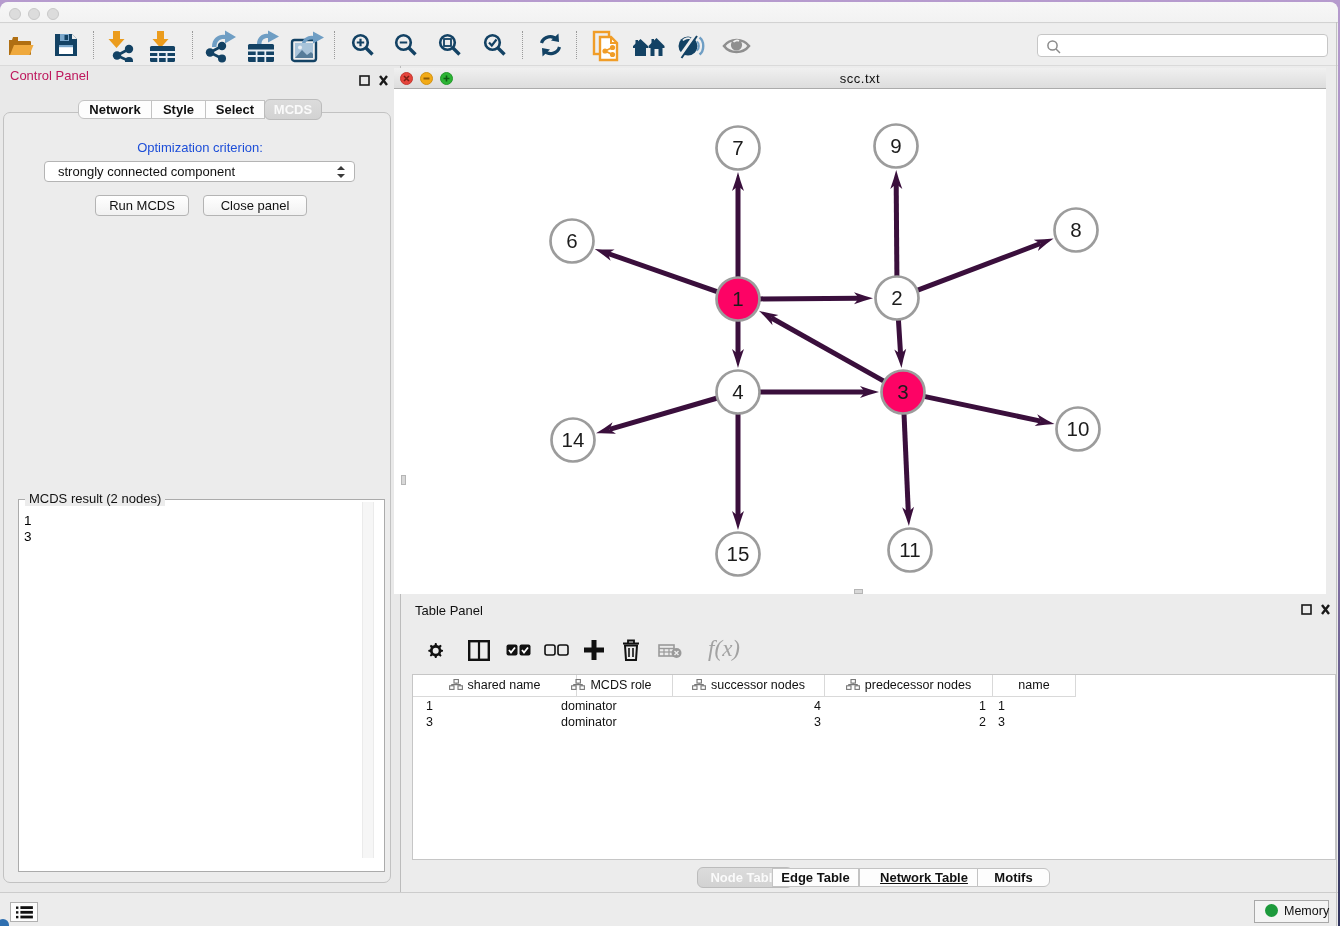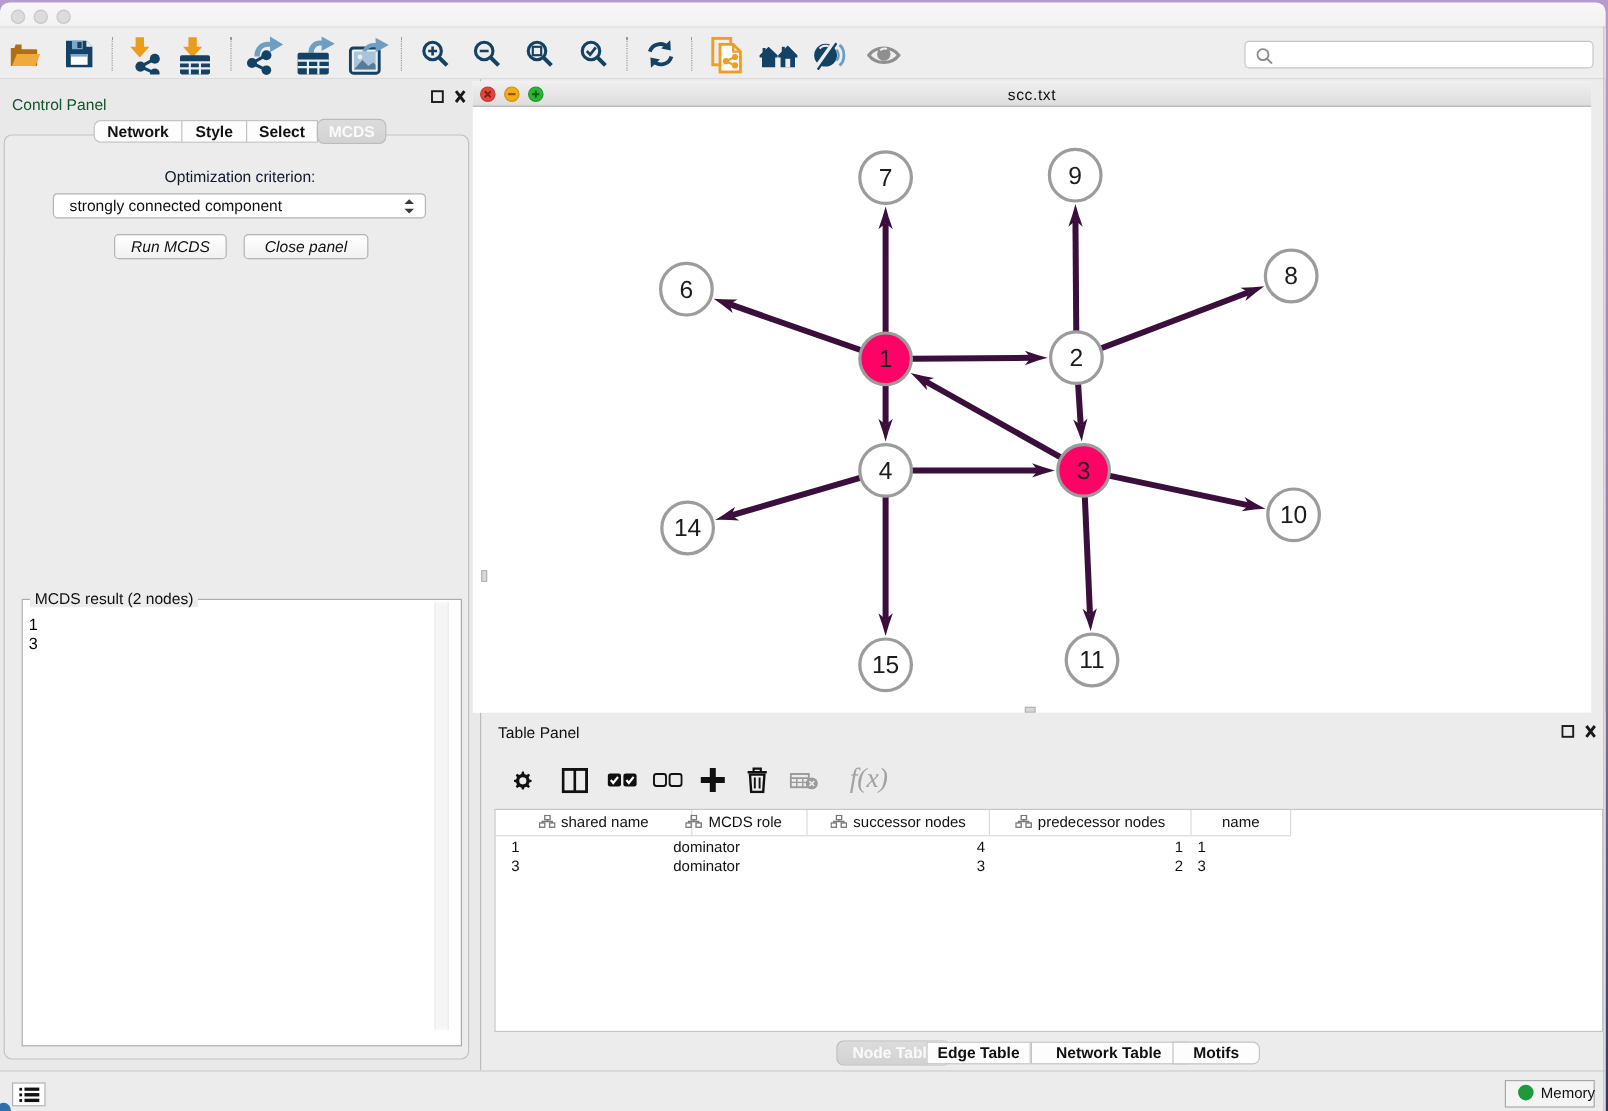--- a/index.html
+++ b/index.html
@@ -10,27 +10,27 @@
 #titlebar { position:absolute; left:0; top:0; width:100%; height:21px; background:linear-gradient(180deg,#f7f7f7,#f2f2f2); border-bottom:1px solid #d2d2d2; border-radius:8px 8px 0 0; }
 .tl { position:absolute; top:6px; width:12px; height:12px; border-radius:50%; background:#dcdcdc; border:1px solid #c8c8c8; }
 #titlebar .t1{left:9px;} #titlebar .t2{left:28px;} #titlebar .t3{left:47px;}
 #wtitle { position:absolute; top:4px; left:0; width:100%; text-align:center; font-size:13px; color:#9c9c9c; }
 
 #toolbar { position:absolute; left:0; top:22px; width:100%; height:42px; background:#eeeeee; border-bottom:1px solid #dadada; }
 .tbsep { position:absolute; top:7px; height:28px; width:1px; border-left:1px dotted #9a9a9a; }
 #search { position:absolute; left:1037px; top:10px; width:291px; height:23px; background:#fff; border:1px solid #c6c6c6; border-radius:4px; }
 
 #cpanel { position:absolute; left:0; top:64px; width:401px; height:826px; background:#e9e9e9; border-right:1px solid #bcbcbc; }
-#cphead { position:absolute; left:10px; top:14px; font-size:13px; color:#14532d; }
+#cphead { position:absolute; left:10px; top:2px; font-size:13px; color:#be185d; }
 #cpinner { position:absolute; left:3px; top:46px; width:388px; height:771px; background:#ececec; border:1px solid #c2c2c2; border-radius:7px; }
 .tabseg { position:absolute; top:0; height:19px; background:#fdfdfd; border:1px solid #c3c3c3; color:#111; text-align:center; line-height:18px; white-space:nowrap; font-weight:700; font-size:13px; }
 
-#optlabel { position:absolute; left:0; top:74px; width:400px; text-align:center; font-size:13px; color:#0f172a; }
+#optlabel { position:absolute; left:0; top:74px; width:400px; text-align:center; font-size:13px; color:#1d4ed8; }
 #combo { position:absolute; left:44px; top:95px; width:311px; height:21px; background:#fff; border:1px solid #b4b4b4; border-radius:4px; font-size:13px; color:#111; line-height:19px; padding-left:13px; }
-.btn { position:absolute; top:129px; height:21px; background:linear-gradient(180deg,#ffffff,#f1f1f1); border:1px solid #b4b4b4; border-radius:4px; font-size:13px; color:#111; text-align:center; line-height:19px;font-style:italic; }
+.btn { position:absolute; top:129px; height:21px; background:linear-gradient(180deg,#ffffff,#f1f1f1); border:1px solid #b4b4b4; border-radius:4px; font-size:13px; color:#111; text-align:center; line-height:19px; }
 
 #mcdsbox { position:absolute; left:18px; top:433px; width:367px; height:373px; background:#fff; border:1px solid #ababab;padding-left:20px; }
 #mcdstitle { position:absolute; left:6px; top:-9px; background:#ececec; padding:0 4px; font-size:13px; color:#111; }
 #mcdstrack { position:absolute; right:10px; top:2px; width:12px; height:356px; background:#f6f6f6; border-left:1px solid #ebebeb; border-right:1px solid #ebebeb; }
 
 #netwin { position:absolute; left:394px; top:66px; width:932px; height:526px; background:#fff; }
 #nettitle { position:absolute; left:0; top:0; width:100%; height:21px; background:linear-gradient(180deg,#f0f0f0,#dddddd); border-bottom:1px solid #ababab; }
 #netname { position:absolute; top:3px; left:0; width:100%; text-align:center; font-size:13px; color:#111; letter-spacing:0.5px; }
 .mtl { position:absolute; top:4px; width:13px; height:13px; border-radius:50%; }
 
@@ -363,21 +363,21 @@
       <div class="trow" style="left:585px;top:23px;">1</div>
       <div class="trow" style="left:13px;top:39px;">3</div>
       <div class="trow" style="left:148px;top:39px;">dominator</div>
       <div class="trow" style="left:260px;top:39px;width:148px;text-align:right;">3</div>
       <div class="trow" style="left:412px;top:39px;width:161px;text-align:right;">2</div>
       <div class="trow" style="left:585px;top:39px;">3</div>
     </div>
     <div id="ttabs">
       <div class="tabseg" style="left:291px;top:273px;width:96px;height:21px;line-height:20px;border-radius:6px;background:linear-gradient(180deg,#dcdcdc,#d2d2d2);color:#fafafa;border-color:#bcbcbc;">Node Table</div>
       <div class="tabseg" style="left:366px;top:274px;width:87px;">Edge Table</div>
-      <div class="tabseg" style="left:453px;top:274px;width:130px;">Network Table</div>
+      <div class="tabseg" style="left:453px;top:274px;width:130px;text-decoration:underline;">Network Table</div>
       <div class="tabseg" style="left:571px;top:274px;width:73px;border-radius:0 6px 6px 0;">Motifs</div>
     </div>
   </div>
   <div id="statusbar">
     <div id="listbtn">
         <svg style="position:absolute;left:5px;top:3px;" width="17" height="13" viewBox="0 0 17 13">
           <g fill="#111">
             <rect x="0" y="0.5" width="2.4" height="2.4"></rect>
             <rect x="0" y="5.2" width="2.4" height="2.4"></rect>
             <rect x="0" y="9.9" width="2.4" height="2.4"></rect>

